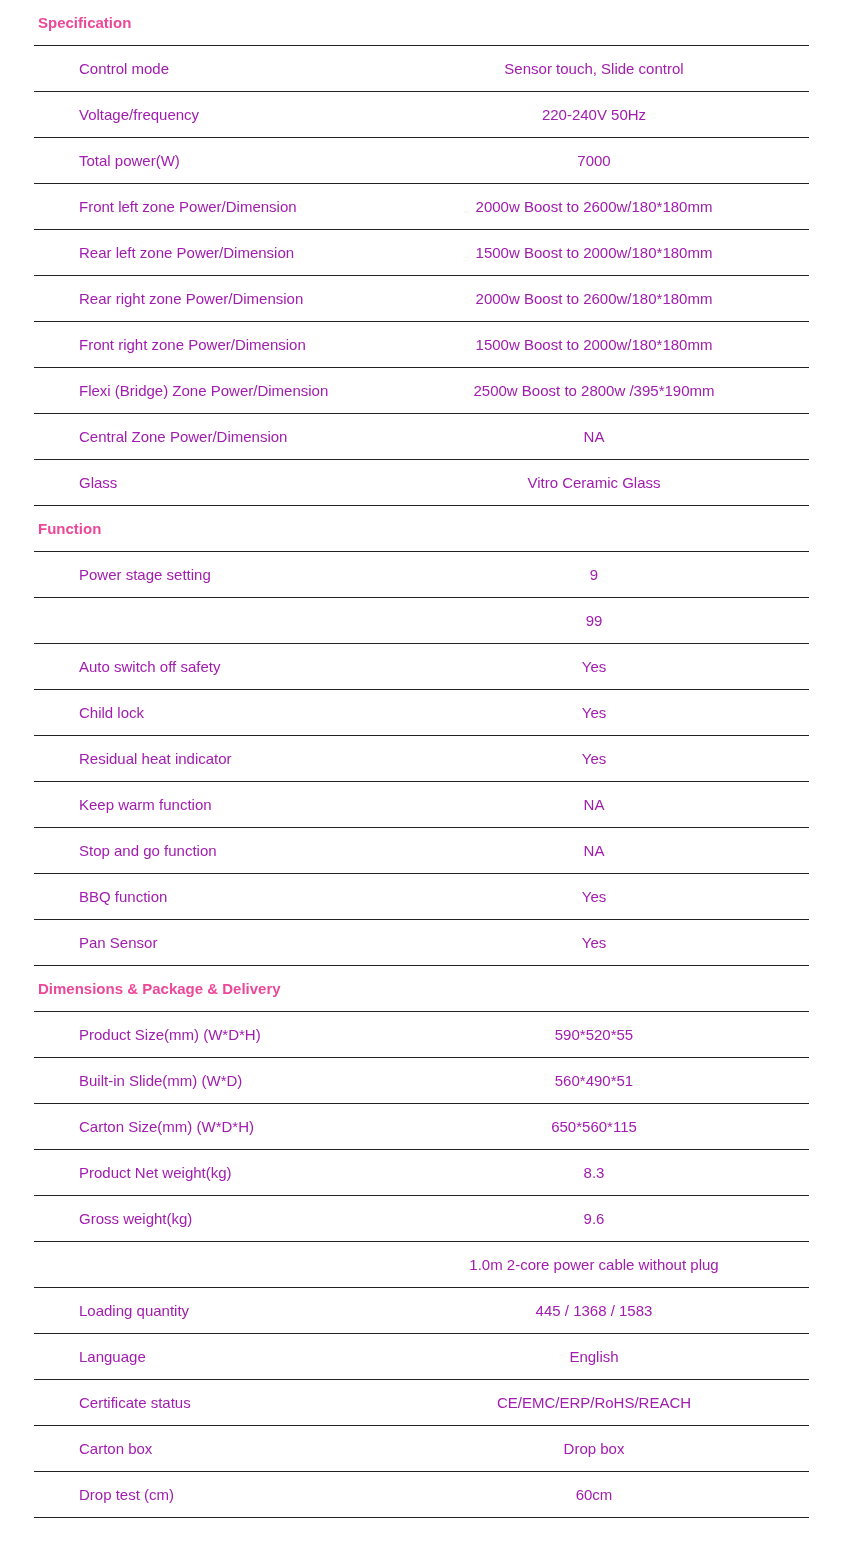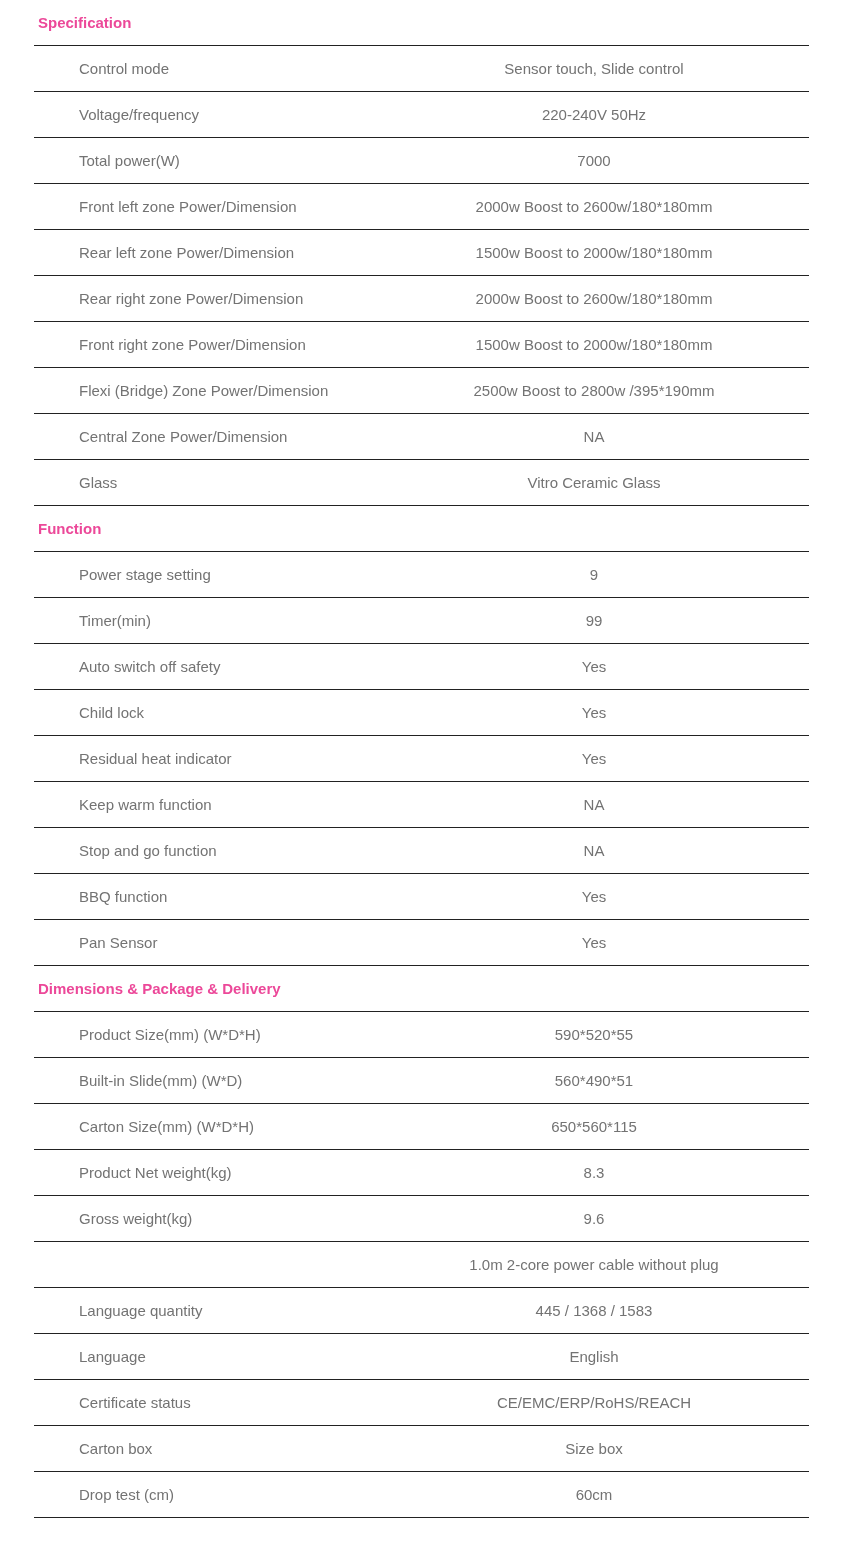--- a/index.html
+++ b/index.html
@@ -11,21 +11,21 @@
   #spec-table {
     position: absolute; left: 34px; top: 0; width: 775px;
   }
   .section-header {
     height: 46px; border-bottom: 1px solid #222222; box-sizing: border-box;
     display: flex; align-items: center; padding-left: 4px;
     font-weight: bold; font-size: 15px; color: #ec4899;
   }
   .spec-row {
     height: 46px; border-bottom: 1px solid #222222; box-sizing: border-box;
-    display: flex; align-items: center; font-size: 15px; color: #737373;
+    display: flex; align-items: center; font-size: 15px; color: #a21caf;
   }
   .spec-label { width: 320px; padding-left: 45px; box-sizing: border-box; white-space: nowrap; }
   .spec-value { position: absolute; left: 360px; width: 400px; text-align: center; white-space: nowrap; }
   .spec-row { position: relative; }
 </style>
 </head>
 <body>
 
 <div id="spec-table">
     <div class="section-header">Specification</div>
@@ -68,21 +68,20 @@
     <div class="spec-row">
     <span class="spec-label">Glass</span>
     <span class="spec-value">Vitro Ceramic Glass</span>
   </div>
     <div class="section-header">Function</div>
     <div class="spec-row">
     <span class="spec-label">Power stage setting</span>
     <span class="spec-value">9</span>
   </div>
     <div class="spec-row">
-    <span class="spec-label">Timer(min)</span>
     <span class="spec-value">99</span>
   </div>
     <div class="spec-row">
     <span class="spec-label">Auto switch off safety</span>
     <span class="spec-value">Yes</span>
   </div>
     <div class="spec-row">
     <span class="spec-label">Child lock</span>
     <span class="spec-value">Yes</span>
   </div>
@@ -124,32 +123,32 @@
     <span class="spec-value">8.3</span>
   </div>
     <div class="spec-row">
     <span class="spec-label">Gross weight(kg)</span>
     <span class="spec-value">9.6</span>
   </div>
     <div class="spec-row">
     <span class="spec-value">1.0m 2-core power cable without plug</span>
   </div>
     <div class="spec-row">
-    <span class="spec-label">Language quantity</span>
+    <span class="spec-label">Loading quantity</span>
     <span class="spec-value">445 / 1368 / 1583</span>
   </div>
     <div class="spec-row">
     <span class="spec-label">Language</span>
     <span class="spec-value">English</span>
   </div>
     <div class="spec-row">
     <span class="spec-label">Certificate status</span>
     <span class="spec-value">CE/EMC/ERP/RoHS/REACH</span>
   </div>
     <div class="spec-row">
     <span class="spec-label">Carton box</span>
-    <span class="spec-value">Size box</span>
+    <span class="spec-value">Drop box</span>
   </div>
     <div class="spec-row">
     <span class="spec-label">Drop test (cm)</span>
     <span class="spec-value">60cm</span>
   </div>
   </div>
 
 </body></html>

